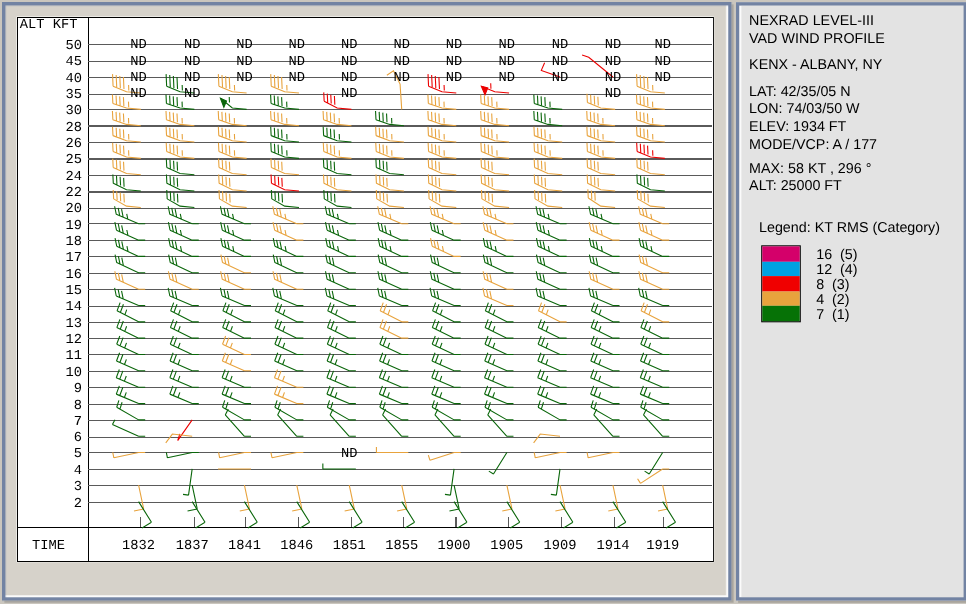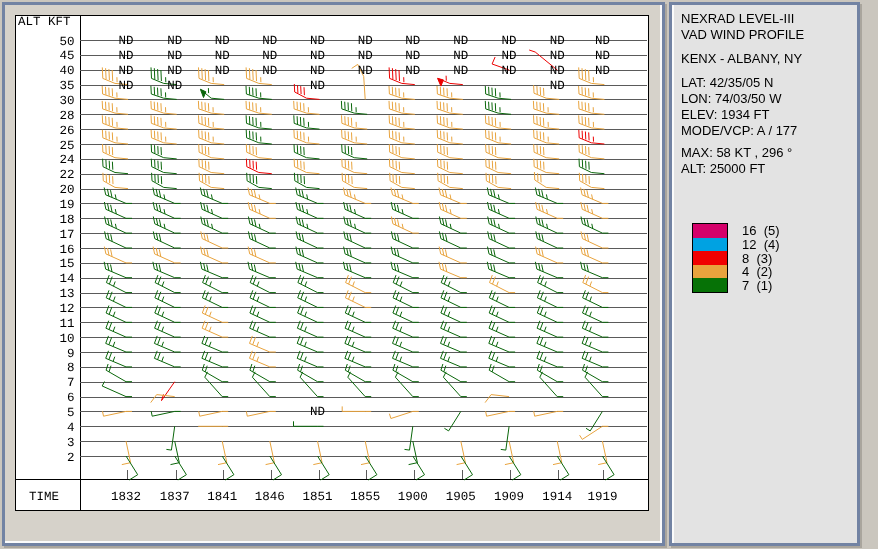--- a/index.html
+++ b/index.html
@@ -411,31 +411,32 @@
 <text x="365.2" y="499.5" text-anchor="middle" class="ct">1855</text>
 <text x="412.8" y="499.5" text-anchor="middle" class="ct">1900</text>
 <text x="460.8" y="499.5" text-anchor="middle" class="ct">1905</text>
 <text x="509.1" y="499.5" text-anchor="middle" class="ct">1909</text>
 <text x="557.2" y="499.5" text-anchor="middle" class="ct">1914</text>
 <text x="602.4" y="499.5" text-anchor="middle" class="ct">1919</text>
    </g>
   </svg>
  </div>
 </div>
-<div class="win" style="left:669px;top:2px;width:191px;height:544px;background:#e3e3e3;box-shadow:inset 2px 0 0 #fbfbfb, 2px 2px 0 #a9a59d">
+<div class="win" style="left:669px;top:2px;width:210px;height:544px;background:#e3e3e3;box-shadow:inset 2px 0 0 #fbfbfb, 2px 2px 0 #a9a59d">
  <div style="position:absolute;left:0;top:0;right:0;bottom:0;background:transparent">
   <div class="pt" style="top:6px">NEXRAD LEVEL-III</div>
   <div class="pt" style="top:22px">VAD WIND PROFILE</div>
   <div class="pt" style="top:46px">KENX - ALBANY, NY</div>
   <div class="pt" style="top:70px">LAT: 42/35/05 N</div>
   <div class="pt" style="top:86px">LON: 74/03/50 W</div>
   <div class="pt" style="top:102px">ELEV: 1934 FT</div>
   <div class="pt" style="top:118px">MODE/VCP: A / 177</div>
   <div class="pt" style="top:140px">MAX: 58 KT , 296 °</div>
   <div class="pt" style="top:156px">ALT: 25000 FT</div>
+  <div class="pt" style="top:194px;left:18px">Legend: KT RMS (Category)</div>
   <div style="position:absolute;left:20px;top:218px;width:36px;height:70px;border:1px solid #000">
    <div style="height:13.6px;background:#d4006a"></div>
    <div style="height:13.6px;background:#00a2e2"></div>
    <div style="height:13.6px;background:#f00000"></div>
    <div style="height:13.6px;background:#e8a33d"></div>
    <div style="height:13.6px;background:#067206"></div>
   </div>
   <div class="pt" style="top:218px;left:70px">16  (5)</div>
   <div class="pt" style="top:232px;left:70px">12  (4)</div>
   <div class="pt" style="top:246px;left:70px">8  (3)</div>

